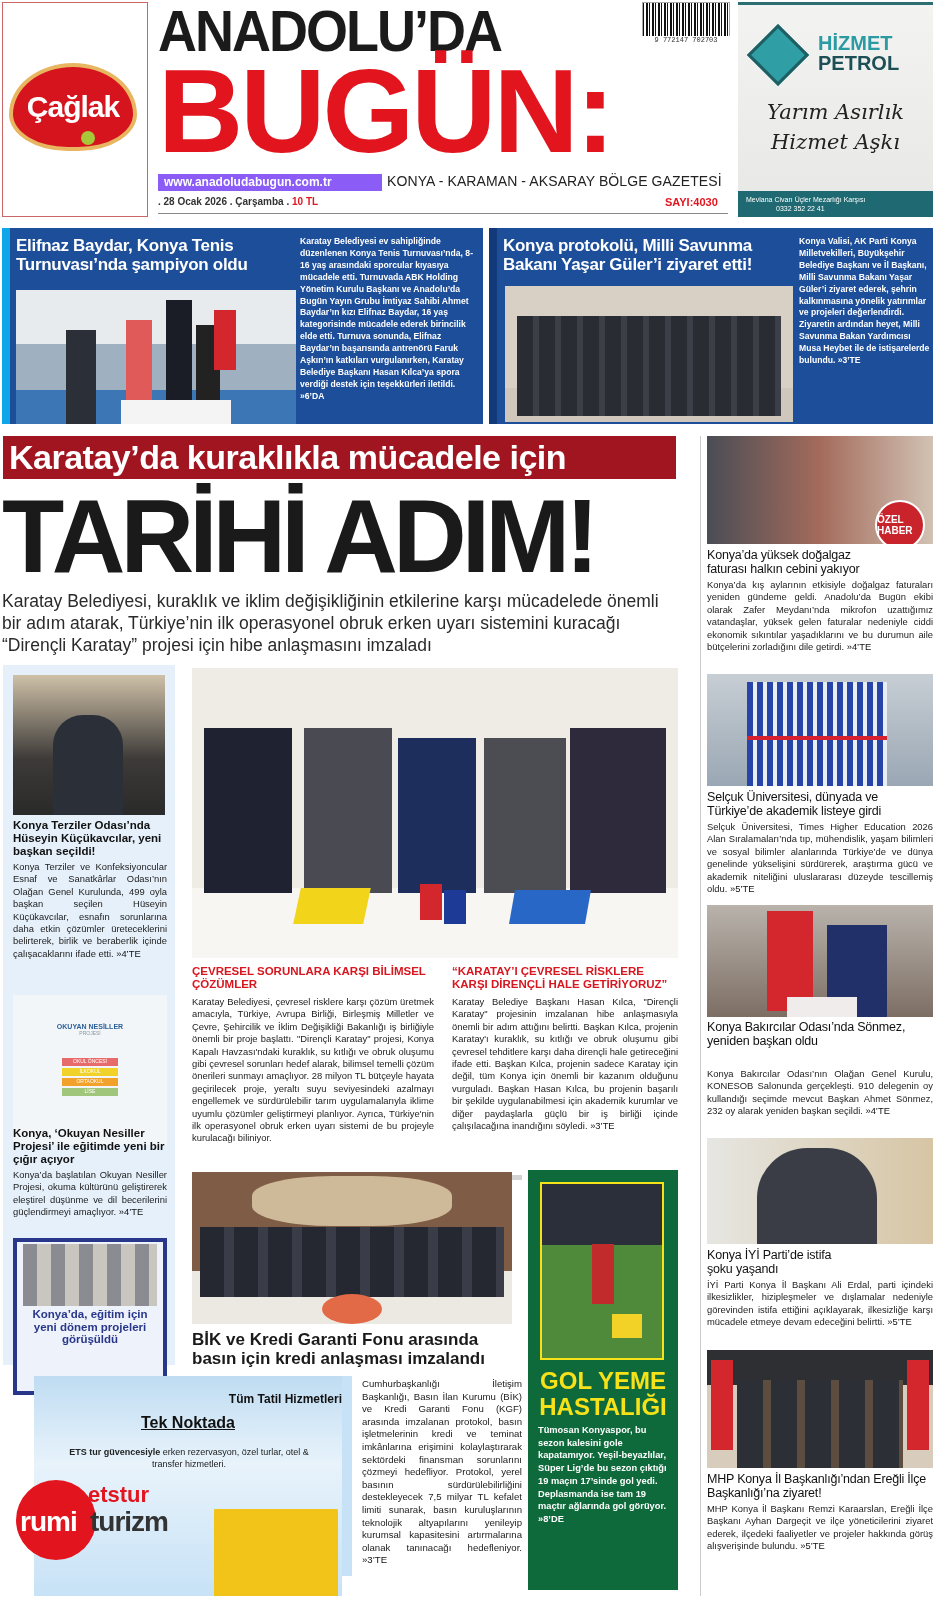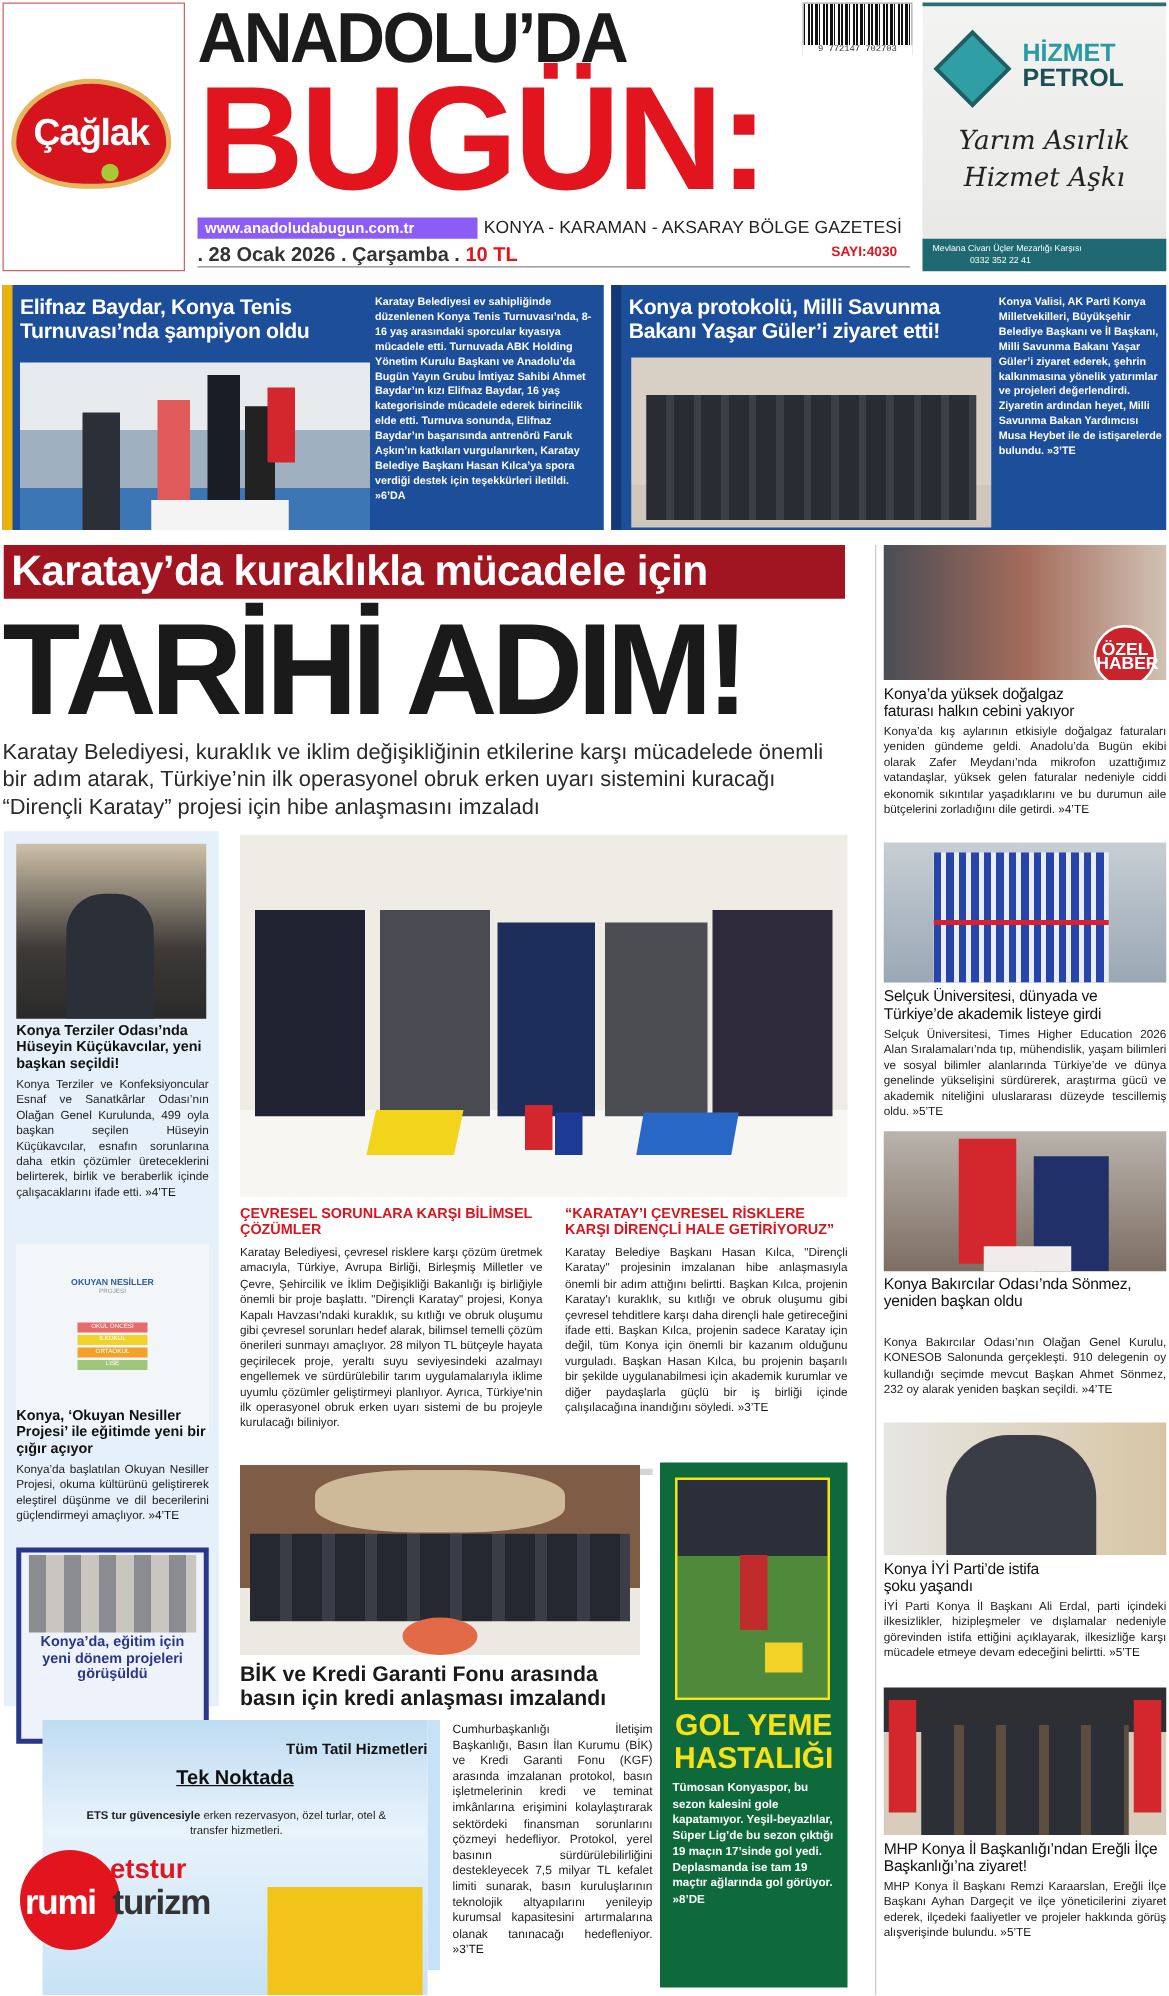--- a/index.html
+++ b/index.html
@@ -10,21 +10,21 @@
 .ref{font-weight:normal;color:#111}
 .sidehl{font-size:12.5px;line-height:14px;color:#111;font-weight:normal;letter-spacing:-0.2px}
 
 .caglak-box{left:2px;top:2px;width:146px;height:215px;border:1px solid #c66}
 .caglak-logo{left:10px;top:62px;width:128px;height:88px;border-radius:60% 60% 55% 55%/70% 70% 50% 50%;background:#d6141d;border:4px solid #e8b560;display:flex;align-items:center;justify-content:center;color:#fff;font-weight:bold;font-size:30px;letter-spacing:-1px;font-family:"Liberation Sans",sans-serif}
 .drop{left:78px;top:128px;width:14px;height:14px;border-radius:50%;background:#a7c838}
 .title1{left:158px;top:4px;font-family:"Liberation Sans",sans-serif;font-weight:900;font-size:54px;letter-spacing:-2px;color:#1b1b1b;line-height:54px;transform:scaleY(1.05)}
 .title2{left:158px;top:52px;font-weight:900;font-size:118px;color:#e2151f;line-height:118px;letter-spacing:-3px}
 .url{left:158px;top:174px;width:224px;height:17px;background:#8b5cf6;color:#fff;font-size:12px;font-weight:bold;padding:1px 6px}
 .region{left:387px;top:173px;font-size:14px;color:#222;letter-spacing:0.1px}
-.dateline{left:158px;top:196px;font-size:16px;font-weight:bold;color:#333}
+.dateline{left:158px;top:196px;font-size:10px;font-weight:bold;color:#333}
 .dateline .red{color:#e2151f}
 .issue{left:665px;top:196px;font-size:11px;font-weight:bold;color:#e2151f}
 .rule{left:158px;top:213px;width:570px;height:1px;background:#888}
 .barcode{left:642px;top:2px;width:88px;height:42px;border:1px solid #aaa;background:repeating-linear-gradient(90deg,#111 0 1px,#fff 1px 3px,#111 3px 5px,#fff 5px 6px);}
 .barcode-num{left:642px;top:36px;width:88px;height:9px;background:#fff;font-size:7px;text-align:center;color:#333;font-family:"Liberation Mono",monospace}
 .hizmet{left:738px;top:2px;width:195px;height:214px;background:linear-gradient(#f3f3f1,#e7e8e5);border-top:3px solid #2c6f73}
 .hz-diamond{left:18px;top:28px;width:44px;height:44px;background:#2f9ea5;transform:rotate(45deg);border:3px solid #1f5e63}
 .hz-name{left:80px;top:28px;color:#2a9aa3;font-weight:bold;font-size:20px;line-height:20px}
 .hz-name2{left:80px;top:48px;color:#1d4f57;font-weight:bold;font-size:20px;line-height:20px}
 .hz-slogan{left:0;width:195px;top:92px;text-align:center;font-family:"DejaVu Serif",serif;font-style:italic;font-size:21px;line-height:30px;color:#222}
@@ -77,21 +77,21 @@
   <div class="abs hz-slogan">
     <div>Yarım Asırlık</div>
     <div>Hizmet Aşkı</div>
   </div>
   <div class="abs hz-foot">
     <div>Mevlana Civarı Üçler Mezarlığı Karşısı</div>
     <div style="padding-left:30px">0332 352 22 41</div>
   </div>
 </div>
 
-<div class="abs bluebox" style="left:2px;top:228px;width:481px;height:196px;border-left:8px solid #eab308">
+<div class="abs bluebox" style="left:2px;top:228px;width:481px;height:196px;border-left:8px solid #0ea5e9">
   <div class="abs bb-title" style="left:6px;top:8px;width:282px">Elifnaz Baydar, Konya Tenis Turnuvası’nda şampiyon oldu</div>
   <div class="abs photo" style="left:6px;top:62px;width:280px;height:134px;background:linear-gradient(180deg,#e8ebee 0 40%,#9fb0c0 40% 75%,#3d76b5 75%)">
     <div class="abs" style="left:50px;top:40px;width:30px;height:94px;background:#2b2f38"></div>
     <div class="abs" style="left:110px;top:30px;width:26px;height:100px;background:#e15a5a"></div>
     <div class="abs" style="left:150px;top:10px;width:26px;height:120px;background:#1a1d25"></div>
     <div class="abs" style="left:180px;top:35px;width:24px;height:95px;background:#222"></div>
     <div class="abs" style="left:198px;top:20px;width:22px;height:60px;background:#d3262d"></div>
     <div class="abs" style="left:105px;top:110px;width:110px;height:24px;background:#f4f4f4"></div>
   </div>
   <div class="abs bb-text" style="left:290px;top:8px;width:180px">
@@ -205,21 +205,21 @@
   <div class="abs" style="left:-18px;top:104px;width:80px;height:80px;border-radius:50%;background:#e2151f"></div>
   <div class="abs" style="left:54px;top:106px;color:#e2151f;font-size:22px;font-weight:bold">etstur</div>
   <div class="abs" style="left:-14px;top:130px;color:#fff;font-size:28px;font-weight:900;letter-spacing:-1px">rumi</div>
   <div class="abs" style="left:56px;top:130px;color:#333;font-size:28px;font-weight:900;letter-spacing:-1px">turizm</div>
   <div class="abs" style="left:180px;top:96px;width:124px;height:124px;background:linear-gradient(180deg,transparent 0 30%,#f2c318 30%);border-radius:40px 40px 0 0"></div>
 </div>
 
 <div class="abs vline"></div>
 
 <div class="abs photo rcol" style="top:436px;height:108px;background:linear-gradient(90deg,#4a4d55,#a46b5b 50%,#d1c2b4)">
-  <div class="abs" style="left:168px;top:64px;width:50px;height:50px;border-radius:50%;background:#c9232c;color:#fff;font-weight:900;font-size:14px;line-height:11px;text-align:center;padding-top:12px;border:2px solid #fff">ÖZEL HABER</div>
+  <div class="abs" style="left:168px;top:64px;width:50px;height:50px;border-radius:50%;background:#c9232c;color:#fff;font-weight:900;font-size:10px;line-height:11px;padding-top:12px;border:2px solid #fff">ÖZEL HABER</div>
 </div>
 <div class="abs rcol" style="top:548px">
   <div class="sidehl" style="padding-right:40px">Konya’da yüksek doğalgaz faturası halkın cebini yakıyor</div>
   <div class="p-body" style="margin-top:3px"><span>Konya’da kış aylarının etkisiyle doğalgaz faturaları yeniden gündeme geldi. Anadolu’da Bugün ekibi olarak Zafer Meydanı’nda mikrofon uzattığımız vatandaşlar, yüksek gelen faturalar nedeniyle ciddi ekonomik sıkıntılar yaşadıklarını ve bu durumun aile bütçelerini zorladığını dile getirdi.</span> <span class="ref">»4’TE</span></div>
 </div>
 
 <div class="abs photo rcol" style="top:674px;height:112px;background:linear-gradient(180deg,#c7ced4,#9aa7b4)">
   <div class="abs" style="left:40px;top:8px;width:140px;height:104px;background:repeating-linear-gradient(90deg,#2745a8 0 6px,#e9eef5 6px 10px)"></div>
   <div class="abs" style="left:40px;top:62px;width:140px;height:4px;background:#d5222e"></div>
 </div>

